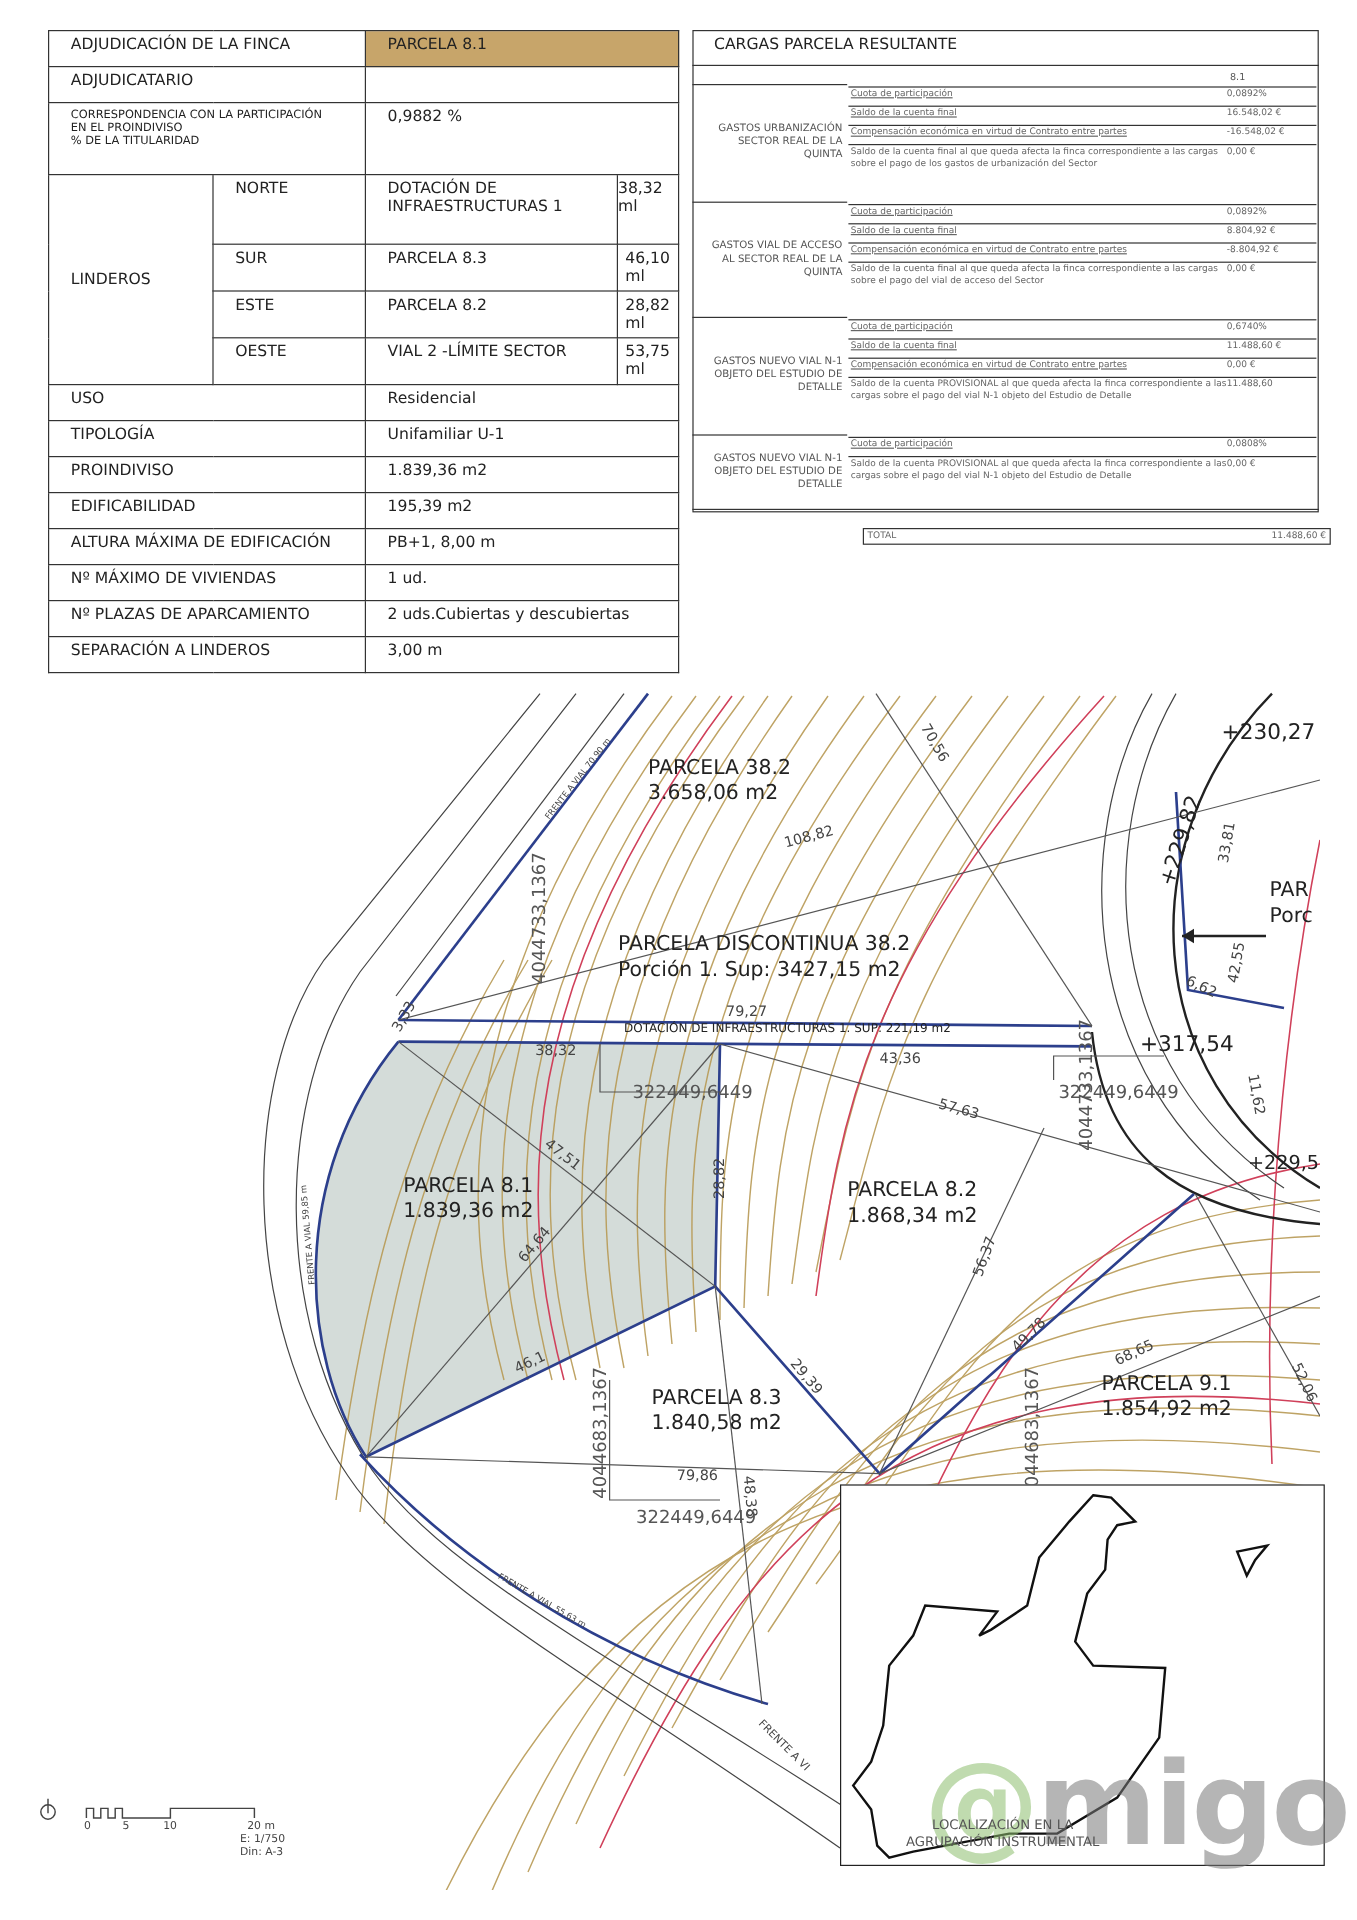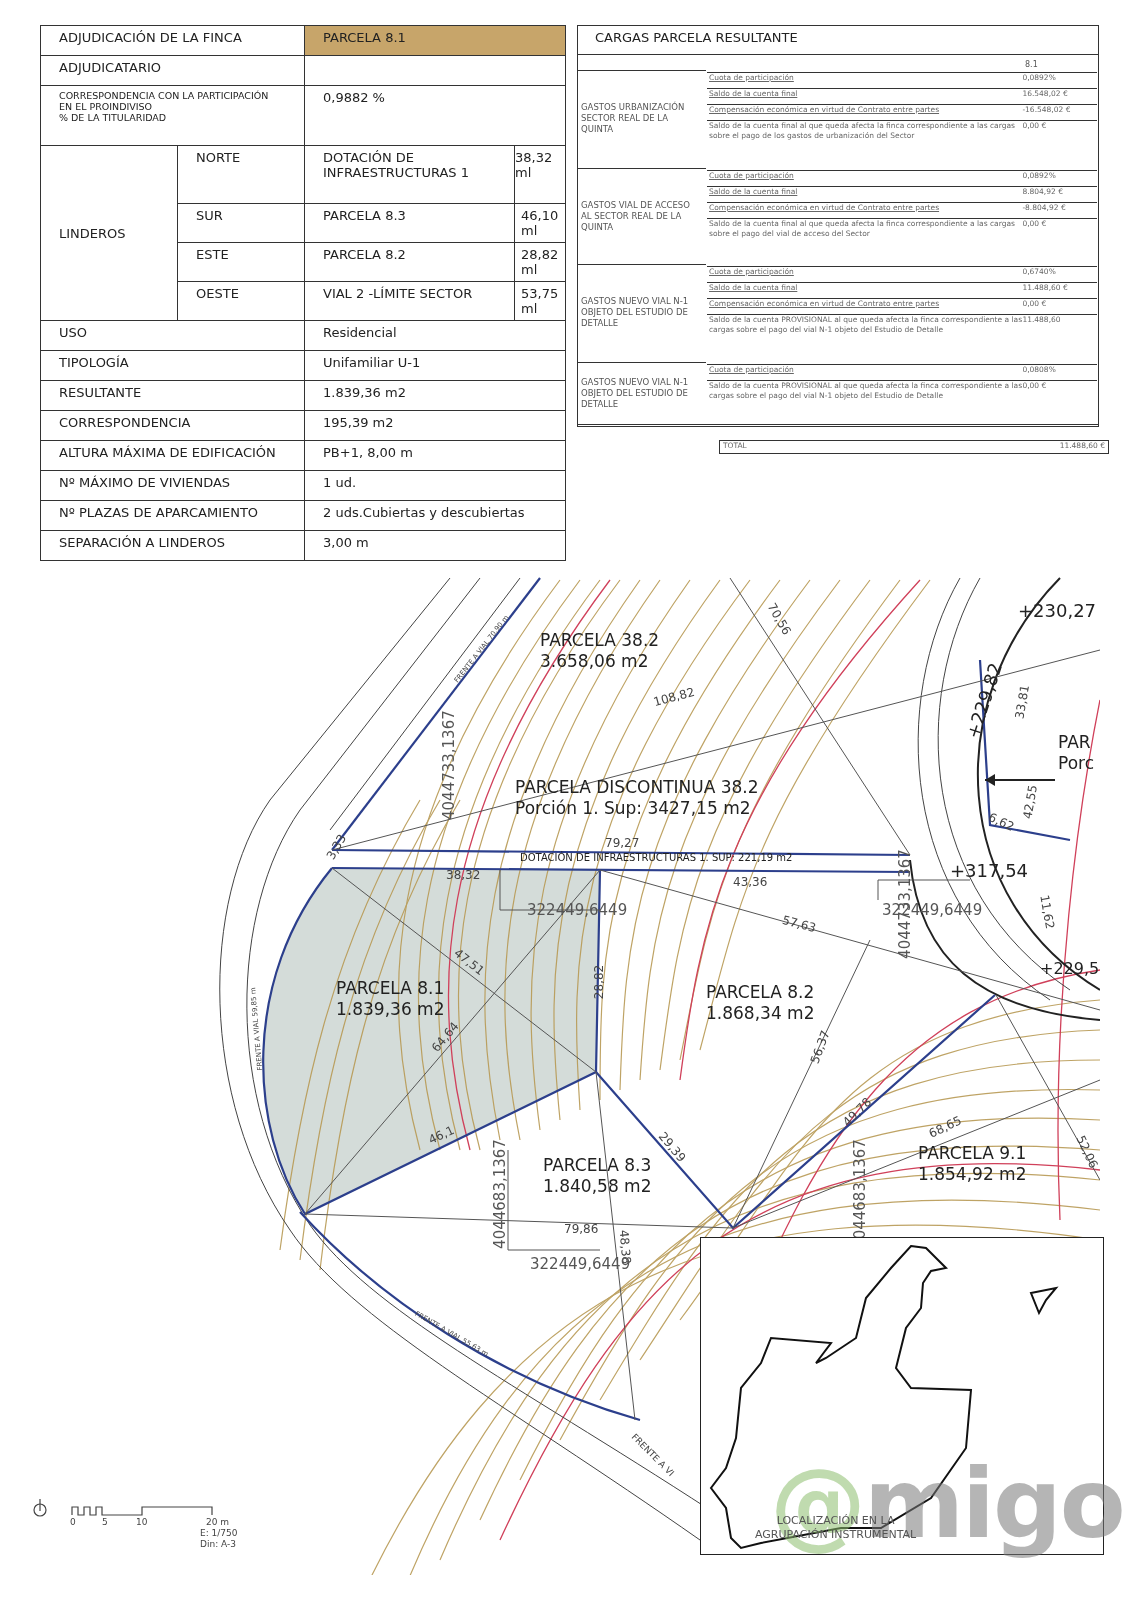--- a/index.html
+++ b/index.html
@@ -6,21 +6,21 @@
   body{width:1131px;height:1600px;position:relative;overflow:hidden;font-family:"DejaVu Sans",sans-serif;color:#222;}
   .tbl{position:absolute;border-collapse:collapse;font-size:13px;}
   .tbl td{border:1.5px solid #333;padding:4px 18px;vertical-align:top;}
   #ficha{left:40px;top:25px;width:526px;}
   #ficha td.lab{width:225px;}
   #ficha td.gold{background:#c7a56a;}
   #ficha .small{font-size:9.5px;line-height:11px;}
   #cargas-box{position:absolute;left:577px;top:25px;width:520px;height:400px;border:1.5px solid #333;}
   .c-title{position:absolute;left:595px;top:30px;font-size:13px;}
   .c-head{position:absolute;left:1025px;top:60px;font-size:8px;color:#555;}
-  .group{position:absolute;left:577px;width:129px;border-top:1.5px solid #333;font-size:8.5px;color:#555;text-align:left;display:flex;align-items:center;justify-content:center;line-height:11px;padding:0 4px;box-sizing:border-box;}
+  .group{position:absolute;left:577px;width:129px;border-top:1.5px solid #333;font-size:8.5px;color:#555;text-align:right;display:flex;align-items:center;justify-content:center;line-height:11px;padding:0 4px;box-sizing:border-box;}
   .crow{position:absolute;left:707px;width:390px;border-top:1px solid #333;font-size:7.5px;color:#666;line-height:9.5px;display:flex;}
   .crow .d{width:315px;padding-left:2px;text-decoration:underline;}
   .crow .v{width:75px;text-align:left;}
   .total{position:absolute;left:719px;top:440px;width:390px;height:14px;border:1.5px solid #333;font-size:7.5px;color:#666;display:flex;justify-content:space-between;padding:0 3px;box-sizing:border-box;gap:28px;}
   #map{position:absolute;left:0;top:570px;width:1131px;height:1030px;}
   .lbl{position:absolute;font-size:17px;color:#222;line-height:21px;}
   .dim{position:absolute;font-size:12px;color:#444;}
   .coord{position:absolute;font-size:15px;color:#555;}
   #inset{position:absolute;left:700px;top:1237px;width:402px;height:316px;border:1.5px solid #222;background:#fff;}
   .inset-cap{position:absolute;left:755px;top:1514px;font-size:11px;color:#555;line-height:14px;text-align:center;}
@@ -72,25 +72,25 @@
   </tr>
   <tr style="height:30px">
         <td colspan="2">USO</td>
         <td colspan="2">Residencial</td>
       </tr>
   <tr style="height:30px">
         <td colspan="2">TIPOLOGÍA</td>
         <td colspan="2">Unifamiliar U-1</td>
       </tr>
   <tr style="height:30px">
-        <td colspan="2">RESULTANTE</td>
+        <td colspan="2">PROINDIVISO</td>
         <td colspan="2">1.839,36 m2</td>
       </tr>
   <tr style="height:30px">
-        <td colspan="2">CORRESPONDENCIA</td>
+        <td colspan="2">EDIFICABILIDAD</td>
         <td colspan="2">195,39 m2</td>
       </tr>
   <tr style="height:30px">
         <td colspan="2">ALTURA MÁXIMA DE EDIFICACIÓN</td>
         <td colspan="2">PB+1, 8,00 m</td>
       </tr>
   <tr style="height:30px">
         <td colspan="2">Nº MÁXIMO DE VIVIENDAS</td>
         <td colspan="2">1 ud.</td>
       </tr>

